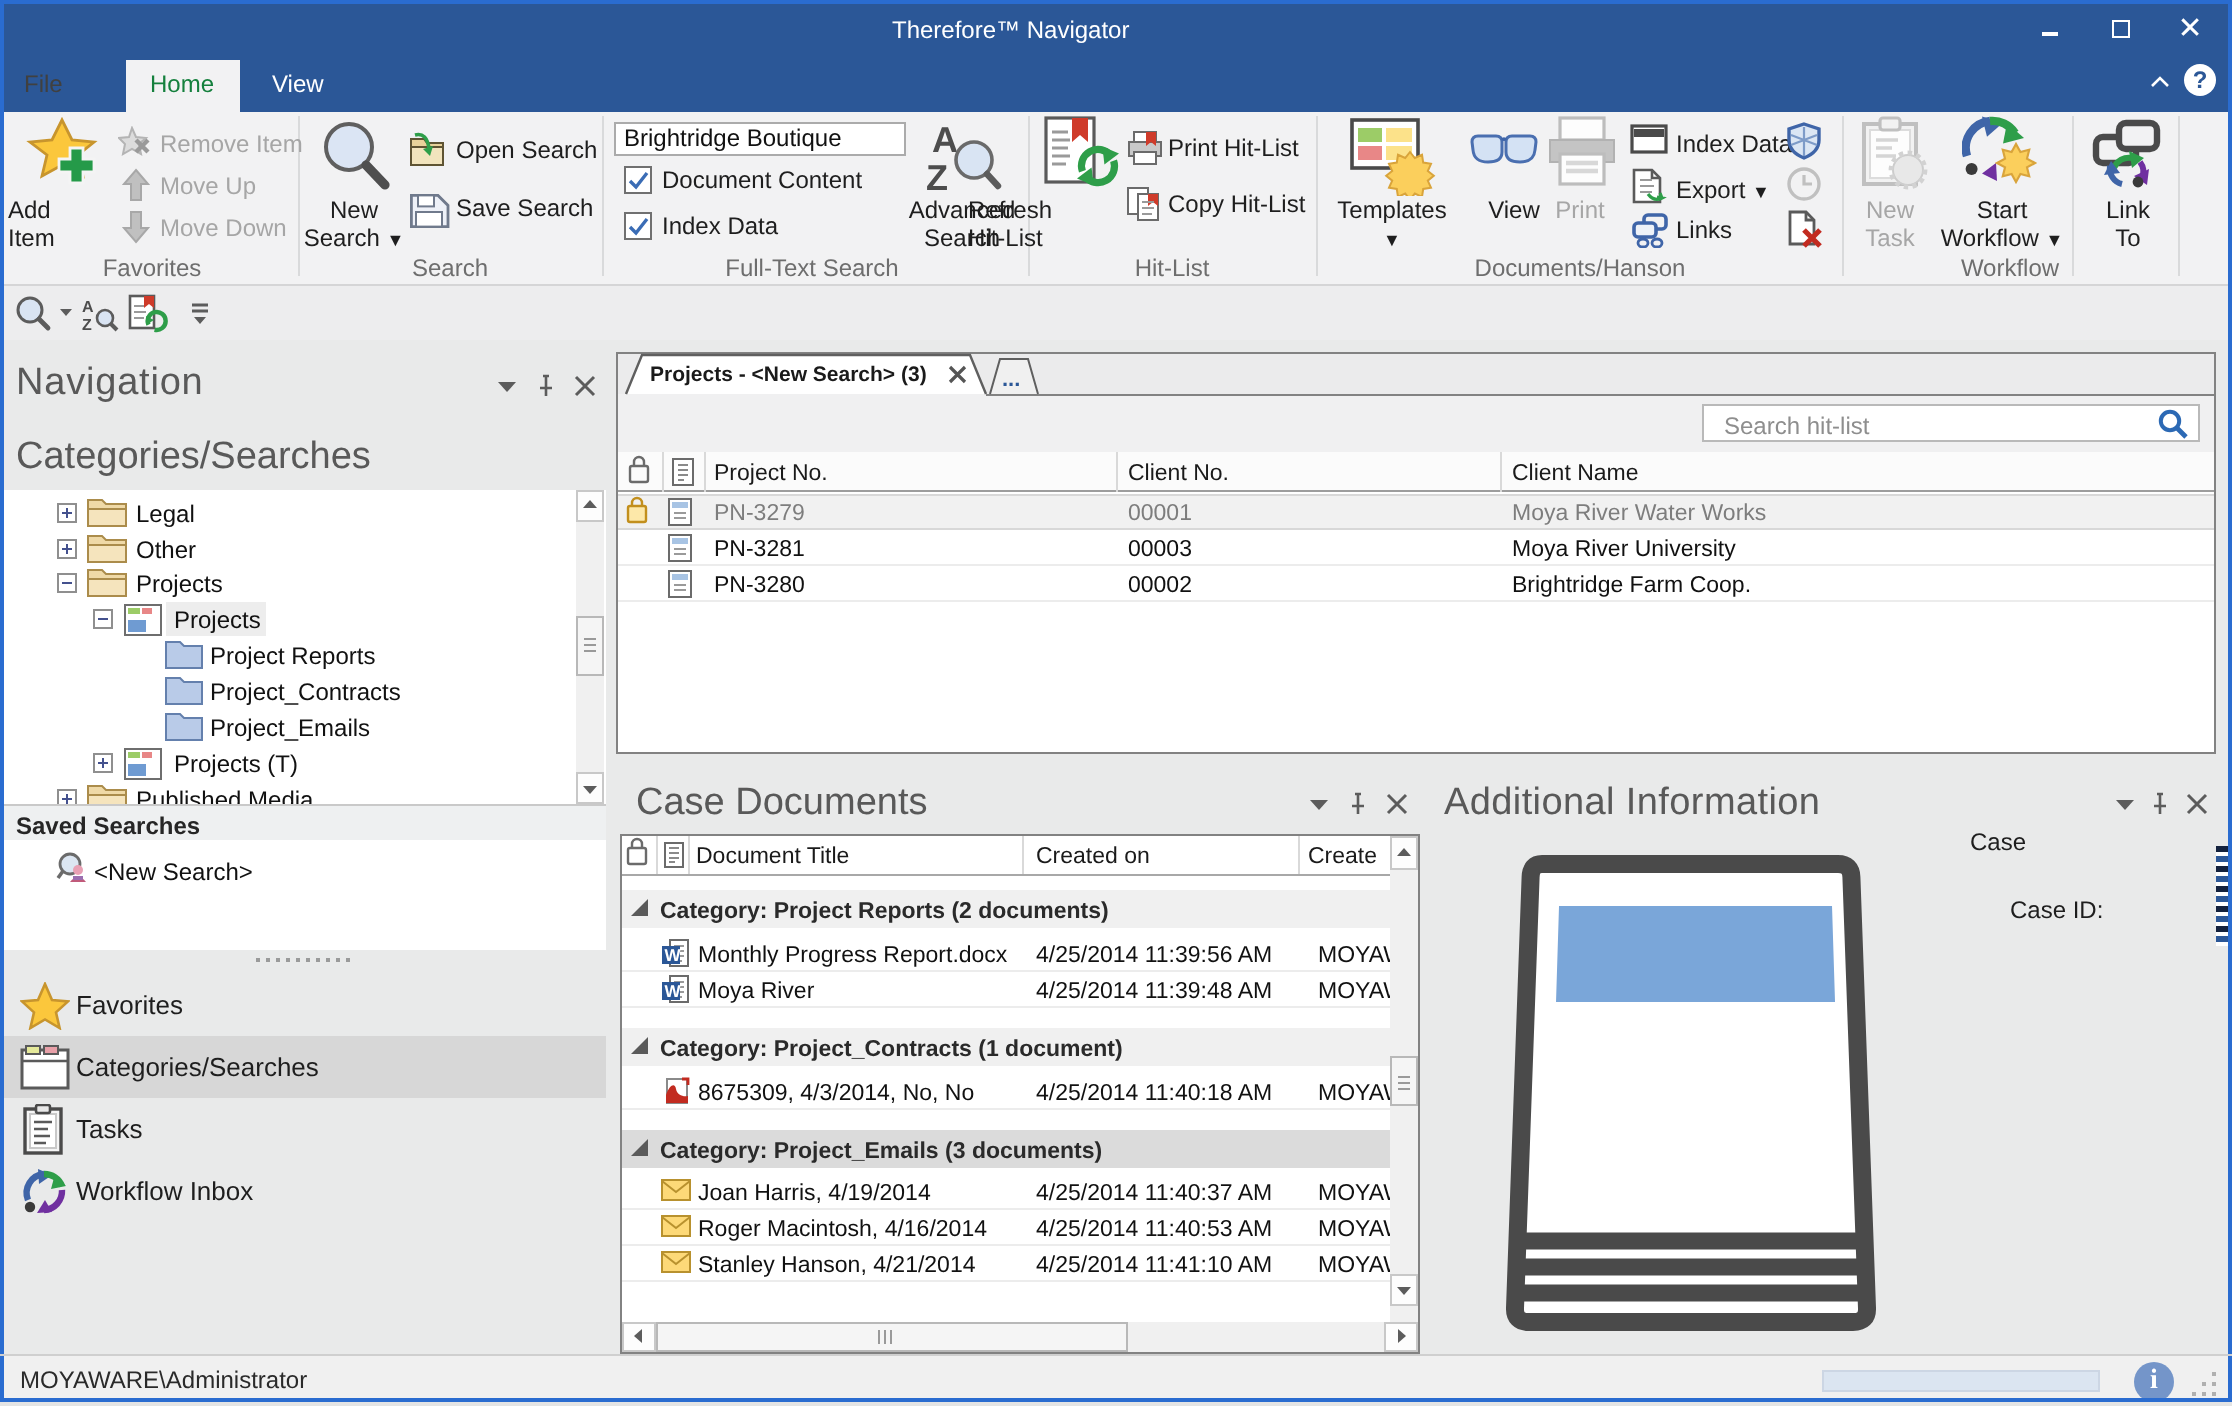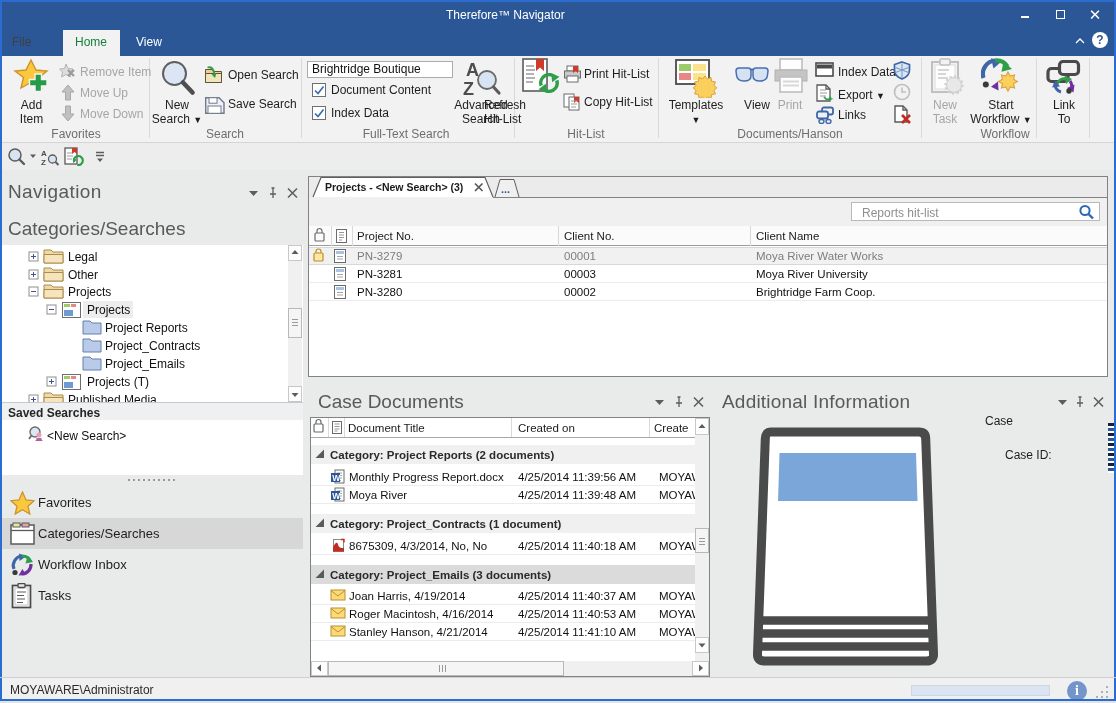--- a/index.html
+++ b/index.html
@@ -49,21 +49,21 @@
 <div class="grp" style="left:540px;width:92px">Hit-List</div>
 <div class="grp" style="left:722px;width:136px">Documents/Hanson</div>
 <div class="grp" style="left:959px;width:92px">Workflow</div>
 
 <div class="abs" id="ic-additem" style="left:13px;top:58px">
     <svg width="38" height="36" viewBox="0 0 38 36">
       <path d="M18 2 L23 12 34 13 26 19.5 28.5 30 18 24.5 8 30 10.5 19.5 2 13 13 12 Z" fill="#fbc73c" stroke="#c8952d" stroke-width="1.4"></path>
       <path d="M19.5 23.5 h5.5 v-5.5 h6.5 v5.5 h5.5 v6.5 h-5.5 v5.5 h-6.5 v-5.5 h-5.5 Z" fill="#259a49" stroke="#f4f4f4" stroke-width="1.4" transform="translate(-3,-2)"></path>
     </svg>
   </div>
-<div class="abs lbl" style="left:4px;top:98px;width:55px;text-align:center">Add<br>Item</div>
+<div class="abs lbl" style="left:4px;top:98px;width:55px;text-align:left">Add<br>Item</div>
 <div class="abs" id="ic-remitem" style="left:59px;top:63px">
     <svg width="18" height="16" viewBox="0 0 18 16">
       <path d="M7 1 L9 5.5 14 6 10.5 9 11.5 14 7 11.5 2.5 14 3.5 9 0.5 6 5.5 5.5 Z" fill="#dcdcdc" stroke="#b4b4b4"></path>
       <path d="M9 7 L15 13 M15 7 L9 13" stroke="#9a9a9a" stroke-width="2.2"></path>
     </svg>
   </div>
 <div class="abs lbl dis" style="left:80px;top:65px">Remove Item</div>
 <div class="abs" id="ic-moveup" style="left:59px;top:84px">
     <svg width="18" height="17" viewBox="0 0 18 17">
       <path d="M9 1 L15 8 H11.5 V16 H6.5 V8 H3 Z" fill="#c0c0c0" stroke="#a8a8a8"></path>
@@ -412,56 +412,56 @@
 <div style="height:31px;position:relative;background:#d7d7d7">
 <svg style="position:absolute;left:8px;top:4px" width="25" height="24" viewBox="0 0 25 24">
         <rect x="1" y="3" width="23" height="19" fill="#fff" stroke="#5a5a5a" stroke-width="1.5"></rect>
         <rect x="3" y="1" width="7" height="4" fill="#e5e99a" stroke="#5a5a5a" stroke-width="1"></rect>
         <rect x="12" y="1" width="7" height="4" fill="#e8a0a8" stroke="#5a5a5a" stroke-width="1"></rect>
         <path d="M1 8.5 h23" stroke="#5a5a5a" stroke-width="1.3"></path>
       </svg>
 <span style="position:absolute;left:36px;top:8px;font-size:13px;color:#1e1e1e">Categories/Searches</span>
 </div>
 <div style="height:31px;position:relative">
+<svg style="position:absolute;left:9px;top:3px" width="23" height="26" viewBox="0 0 23 26">
+        <rect x="1.5" y="2.5" width="18" height="22" fill="#f5f5f5" stroke="#4a4a4a" stroke-width="1.7"></rect>
+        <rect x="4" y="5" width="13" height="17" fill="#fff" stroke="#c8c8c8"></rect>
+        <rect x="7" y="0.5" width="7" height="4" rx="1" fill="#e8e8e8" stroke="#4a4a4a" stroke-width="1.3"></rect>
+        <path d="M6 9 h9 M6 12.5 h7 M6 16 h8 M6 19.5 h6" stroke="#5a5a5a" stroke-width="1.2"></path>
+      </svg>
+<span style="position:absolute;left:36px;top:8px;font-size:13px;color:#1e1e1e">Tasks</span>
+</div>
+<div style="height:31px;position:relative">
 <svg style="position:absolute;left:8px;top:4px" width="25" height="24" viewBox="0 0 25 24">
         <path d="M4 16 A9.5 9.5 0 0 1 12 3" fill="none" stroke="#3f65a8" stroke-width="3.2"></path>
         <path d="M9 0.5 l7 3 -6.5 4.5 Z" fill="#3f65a8"></path>
         <path d="M12 3 a9.5 9.5 0 0 1 9 6" fill="none" stroke="#2e9e49" stroke-width="3.2"></path>
         <path d="M17.5 3 l5.5 6 -7.5 1.5 Z" fill="#2e9e49"></path>
         <path d="M21 11 a9.5 9.5 0 0 1 -9 10" fill="none" stroke="#7030a0" stroke-width="3.2"></path>
         <path d="M16 22 l-7.5 0.5 4-6.5 Z" fill="#7030a0"></path>
         <circle cx="5" cy="19.5" r="2.6" fill="#3a3a3a"></circle>
       </svg>
 <span style="position:absolute;left:36px;top:8px;font-size:13px;color:#1e1e1e">Workflow Inbox</span>
-</div>
-<div style="height:31px;position:relative">
-<svg style="position:absolute;left:9px;top:3px" width="23" height="26" viewBox="0 0 23 26">
-        <rect x="1.5" y="2.5" width="18" height="22" fill="#f5f5f5" stroke="#4a4a4a" stroke-width="1.7"></rect>
-        <rect x="4" y="5" width="13" height="17" fill="#fff" stroke="#c8c8c8"></rect>
-        <rect x="7" y="0.5" width="7" height="4" rx="1" fill="#e8e8e8" stroke="#4a4a4a" stroke-width="1.3"></rect>
-        <path d="M6 9 h9 M6 12.5 h7 M6 16 h8 M6 19.5 h6" stroke="#5a5a5a" stroke-width="1.2"></path>
-      </svg>
-<span style="position:absolute;left:36px;top:8px;font-size:13px;color:#1e1e1e">Tasks</span>
 </div>
 </div>
 
 <div class="abs" id="hitlist" style="left:308px;top:170px;width:800px;height:207px">
 <div class="abs" style="left:0;top:6px;width:800px;height:201px;background:#fff;border:1px solid #828282"></div>
 <div class="abs" style="left:1px;top:7px;width:798px;height:20px;background:#ebebec"></div>
 <div class="abs" style="left:1px;top:27px;width:798px;height:29px;background:#f0f0f1"></div>
 <svg class="abs" style="left:0;top:0" width="800" height="28" viewBox="0 0 800 28">
 <path d="M185 27.5 L800 27.5" stroke="#828282" stroke-width="1"></path>
 <path d="M5 27 L13 7.5 H177 L185 27" fill="#fff" stroke="#5f5f5f" stroke-width="1.2"></path>
 <path d="M187 27 L192 9.5 H206 L211 27" fill="#f0f0f0" stroke="#5f5f5f" stroke-width="1"></path>
 <text x="17" y="20.5" font-size="10.5" font-weight="bold" fill="#1a1a1a" font-family="Liberation Sans">Projects - &lt;New Search&gt; (3)</text>
 <path d="M167 13.5 l7.5 7.5 M174.5 13.5 l-7.5 7.5" stroke="#555" stroke-width="1.6"></path>
 <text x="193" y="23" font-size="11" font-weight="bold" fill="#2b5797" font-family="Liberation Sans">...</text>
 </svg>
 <div class="abs" style="left:543px;top:32px;width:249px;height:19px;background:#fff;border:1px solid #b9b9b9"></div>
-<div class="abs" style="left:554px;top:36px;font-size:12px;color:#8e8e8e">Reports hit-list</div>
+<div class="abs" style="left:554px;top:36px;font-size:12px;color:#8e8e8e">Search hit-list</div>
 <svg class="abs" style="left:770px;top:34px" width="17" height="16" viewBox="0 0 17 16">
       <circle cx="7" cy="6.5" r="4.6" fill="none" stroke="#2c69b4" stroke-width="2"></circle>
       <line x1="10.5" y1="10" x2="15" y2="14.5" stroke="#2c69b4" stroke-width="2.4"></line>
     </svg>
 
 <div class="abs" style="left:1px;top:56px;width:798px;height:20px;background:#fbfbfb;border-bottom:1px solid #9d9d9d"></div>
 <svg class="abs" style="left:1px;top:56px" width="798" height="20" viewBox="0 0 798 20">
 <path d="M22.5 0 V20 M43.5 0 V20 M249.5 0 V20 M441.5 0 V20" stroke="#d9d9d9"></path>
 <rect x="6" y="7" width="9" height="8" rx="1" fill="none" stroke="#6b6b6b" stroke-width="1.2"></rect>
       <path d="M8 7 v-2 a2.5 2.5 0 0 1 5 0 v2" fill="none" stroke="#6b6b6b" stroke-width="1.2"></path>

